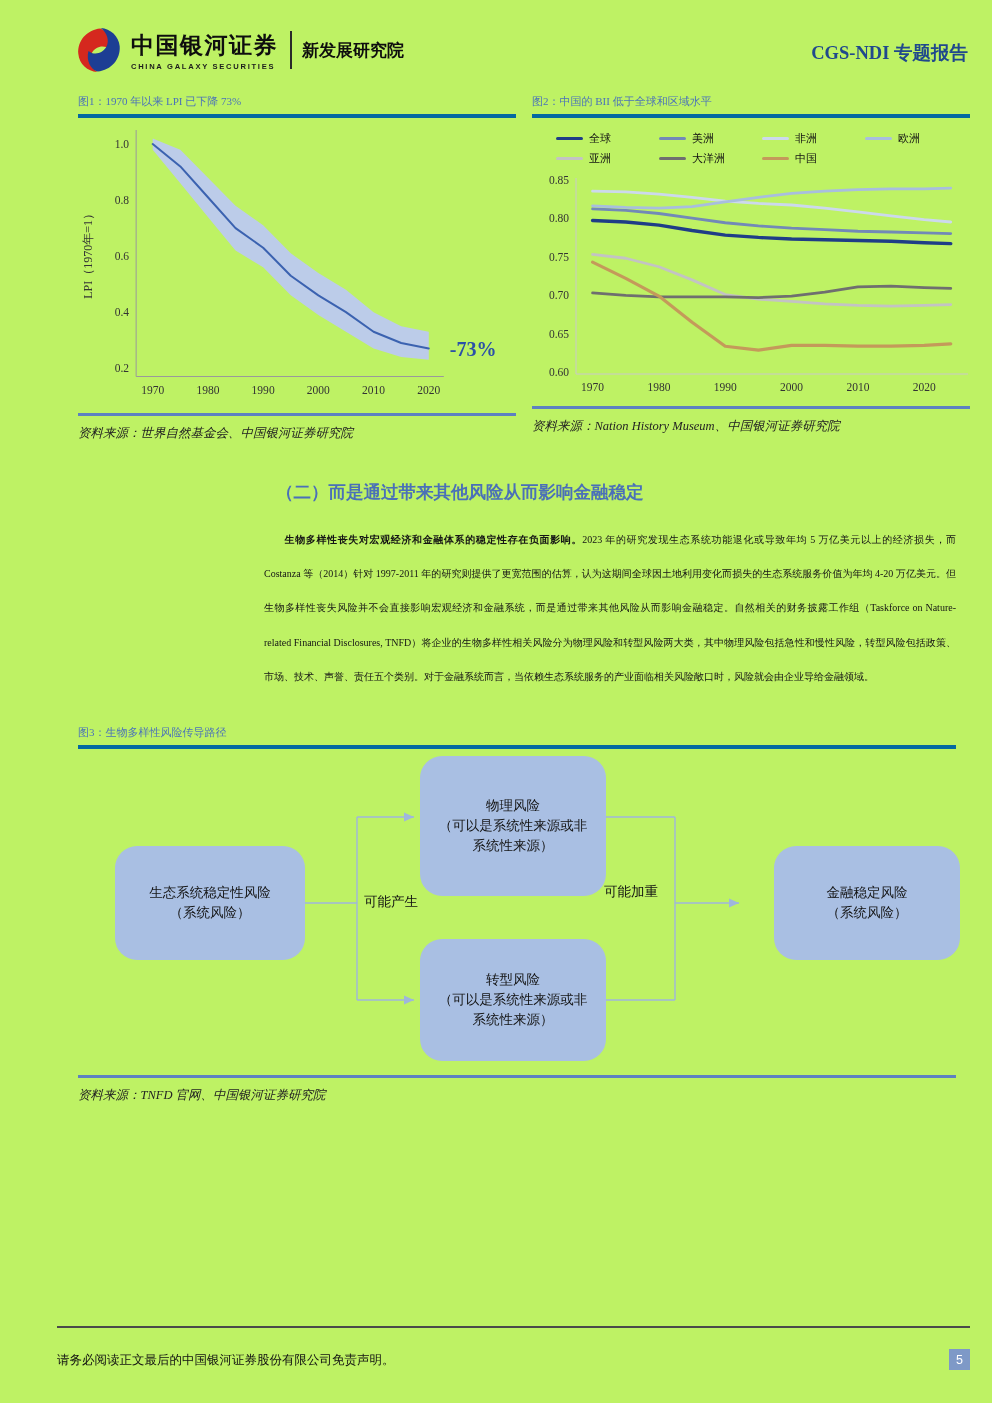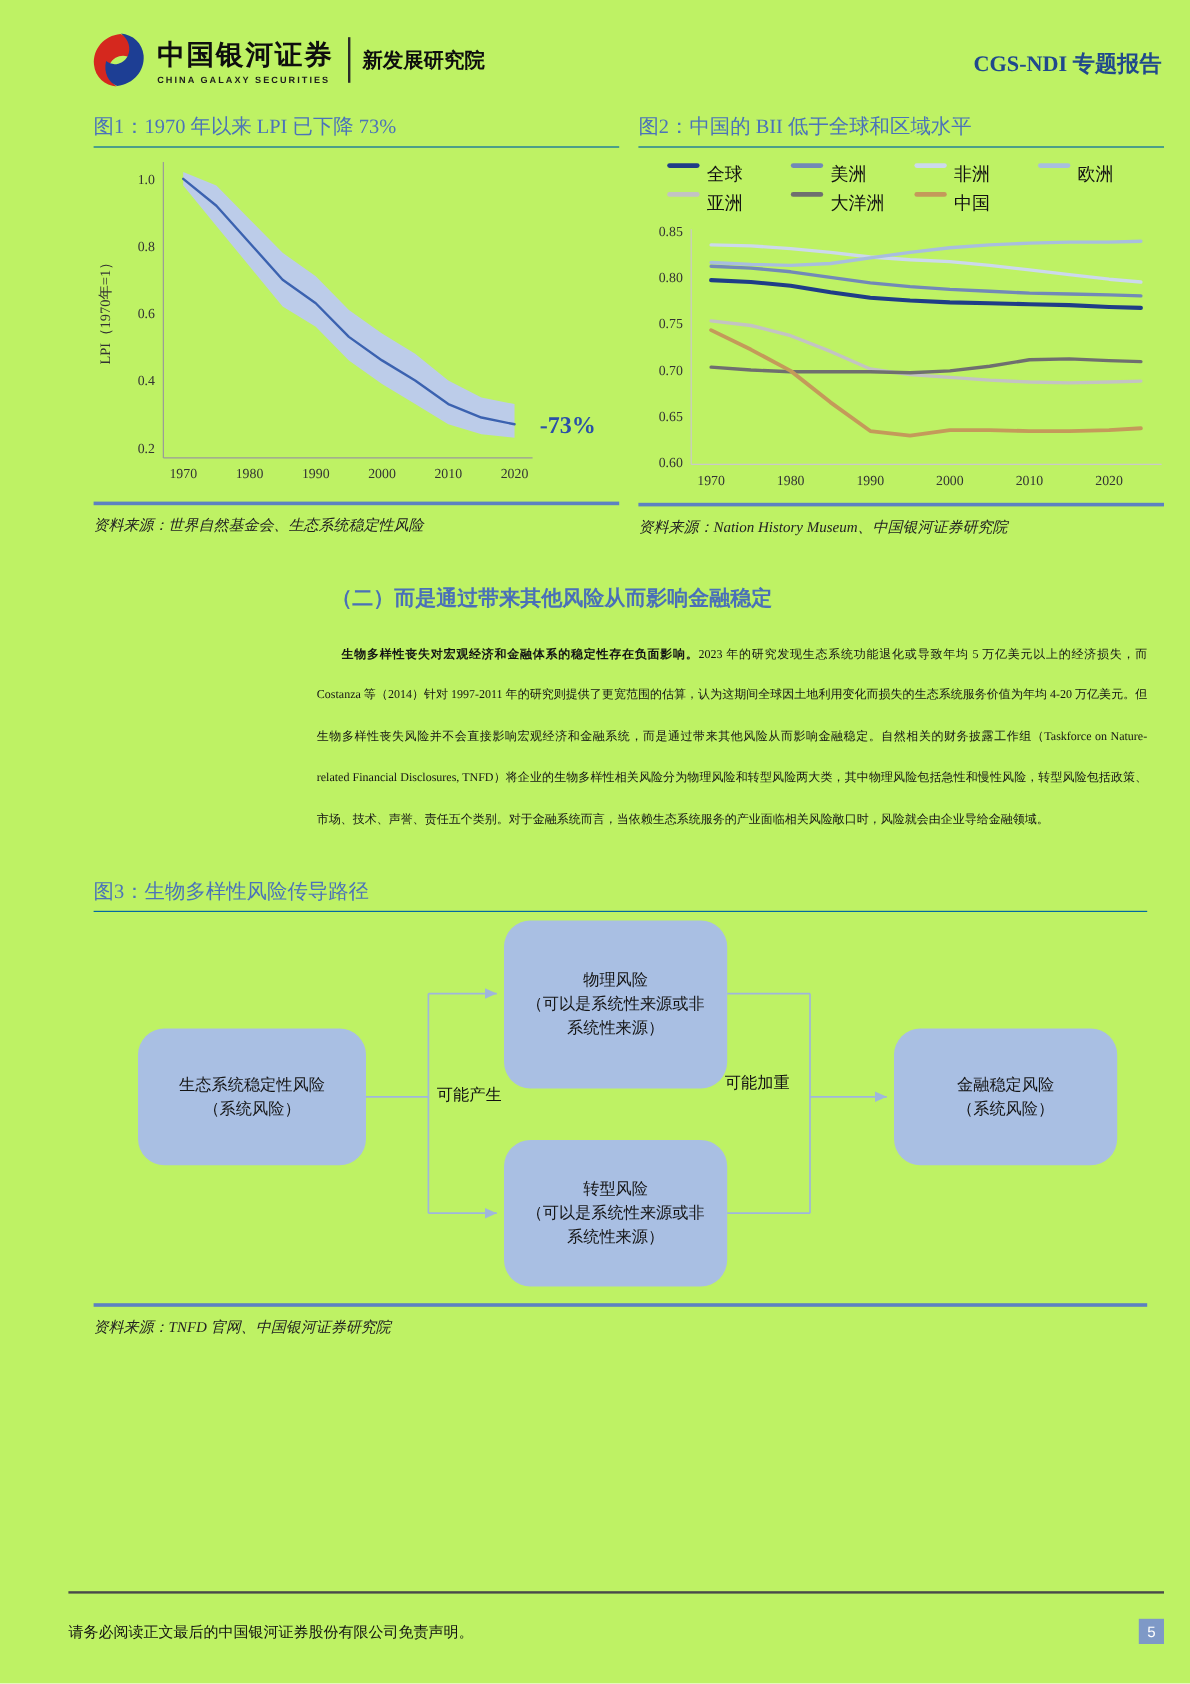--- a/index.html
+++ b/index.html
@@ -13,46 +13,46 @@
   .brand-text{margin-left:9px;}
   .brand-cn{font-size:23px;font-weight:bold;color:#0e0e0e;letter-spacing:1.5px;font-family:"Liberation Sans","DejaVu Sans",sans-serif;}
   .brand-en{font-size:7.6px;font-weight:bold;color:#1c1c1c;letter-spacing:1.7px;margin-top:1px;font-family:"Liberation Sans","DejaVu Sans",sans-serif;}
   .brand-divider{width:2px;height:38px;background:#2a2a2a;margin:0 10px 0 12px;}
   .brand-dept{font-size:17px;font-weight:bold;color:#0e0e0e;font-family:"Liberation Sans","DejaVu Sans",sans-serif;}
   .report-tag{font-size:18.5px;font-weight:bold;color:#20498c;margin-top:13px;}
 
   
   .figures-row{display:flex;gap:16px;padding:21px 34px 0 66px;}
   .fig{margin:0;flex:1;min-width:0;}
-  .fig-title{font-size:17px;color:#4b73b9;padding-bottom:5px;border-bottom:1px solid #0369a1;}
+  .fig-title{font-size:11px;color:#4b73b9;padding-bottom:5px;border-bottom:4px solid #0369a1;}
   .fig-rule{border-bottom:3px solid #5d81c1;margin-top:2px;}
   .fig-source{font-size:12.5px;font-style:italic;color:#222;margin-top:9px;}
   svg.chart{width:100%;display:block;}
   svg text{font-family:"Liberation Serif","DejaVu Serif",serif;}
 
   .legend{display:grid;grid-template-columns:repeat(4,1fr);row-gap:5px;padding:13px 2px 4px 24px;}
-  .legend-item{display:flex;align-items:flex-start;gap:6px;font-size:15px;color:#111;white-space:nowrap;}
+  .legend-item{display:flex;align-items:center;gap:6px;font-size:11px;color:#111;white-space:nowrap;}
   .swatch{display:inline-block;width:27px;height:3.6px;border-radius:2px;flex:none;}
 
   
   .section-heading{font-size:17.5px;font-weight:bold;color:#4a70b8;margin:38px 48px 0 264px;}
   .body-text{margin:19px 48px 0 252px;font-size:10px;line-height:34.4px;text-align:justify;
              text-indent:2.05em;color:#141414;}
   .bold-lead{font-weight:bold;}
 
   
   .fig3{margin:30px 48px 0 66px;}
   .diagram{position:relative;height:322px;margin-top:2px;}
   .connectors{position:absolute;left:0;top:0;width:100%;height:100%;}
   .dbox{position:absolute;background:#a9bfe3;border-radius:22px;display:flex;flex-direction:column;
         justify-content:center;text-align:center;font-size:13.5px;line-height:20px;color:#141414;}
   .dbox-eco{left:37px;top:95px;width:190px;height:114px;}
   .dbox-phys{left:342px;top:5px;width:186px;height:140px;}
   .dbox-trans{left:342px;top:188px;width:186px;height:122px;}
-  .dbox-fin{left:667px;top:95px;width:186px;height:114px;}
+  .dbox-fin{left:696px;top:95px;width:186px;height:114px;}
   .dlabel{position:absolute;font-size:13.5px;color:#111;}
   .dlabel-produce{left:286px;top:142px;}
   .dlabel-aggravate{left:526px;top:132px;}
 
   
   footer{position:absolute;left:57px;right:34px;top:1326px;}
   .footer-rule{border-top:2px solid #4a4a4a;}
   .footer-row{display:flex;justify-content:space-between;align-items:flex-start;margin-top:24px;}
   .disclaimer{font-size:12.5px;color:#111;font-family:"Liberation Sans","DejaVu Sans",sans-serif;}
   .page-badge{width:21px;height:21px;background:#7e99c7;color:#fff;font-size:12.5px;margin-top:-3px;
@@ -97,21 +97,21 @@
           <text x="129.61818181818182" y="275" text-anchor="middle" font-size="11.5" fill="#333">1980</text>
           <text x="184.7090909090909" y="275" text-anchor="middle" font-size="11.5" fill="#333">1990</text>
           <text x="239.79999999999998" y="275" text-anchor="middle" font-size="11.5" fill="#333">2000</text>
           <text x="294.8909090909091" y="275" text-anchor="middle" font-size="11.5" fill="#333">2010</text>
           <text x="349.9818181818182" y="275" text-anchor="middle" font-size="11.5" fill="#333">2020</text>
           <polyline points="74.52727272727273,25.977272727272748 102.07272727272726,48.34090909090909 129.61818181818182,79.0909090909091 157.16363636363636,109.84090909090912 184.7090909090909,129.4090909090909 212.25454545454545,157.36363636363637 239.79999999999998,176.9318181818182 267.3454545454546,193.70454545454544 294.8909090909091,213.27272727272728 322.43636363636364,224.45454545454547 349.9818181818182,230.04545454545453" fill="none" stroke="#3b62b0" stroke-width="2" stroke-linejoin="round" stroke-linecap="round"></polyline>
           <text x="14" y="135" text-anchor="middle" font-size="12" fill="#333" transform="rotate(-90 14 135)">LPI（1970年=1）</text>
           <text x="371" y="237.04545454545453" font-size="20" font-weight="bold" fill="#2b50a8">-73%</text>
         </svg>
       <div class="fig-rule"></div>
-      <div class="fig-source">资料来源：世界自然基金会、生态系统稳定性风险</div>
+      <div class="fig-source">资料来源：世界自然基金会、中国银河证券研究院</div>
     </figure>
 
     <figure class="fig">
       <figcaption class="fig-title">图2：中国的 BII 低于全球和区域水平</figcaption>
       <div class="legend" id="legend2">
           <div class="legend-item">
             <span class="swatch" style="background: rgb(31, 61, 135);"></span>
             <span>全球</span>
           </div>
           <div class="legend-item">

